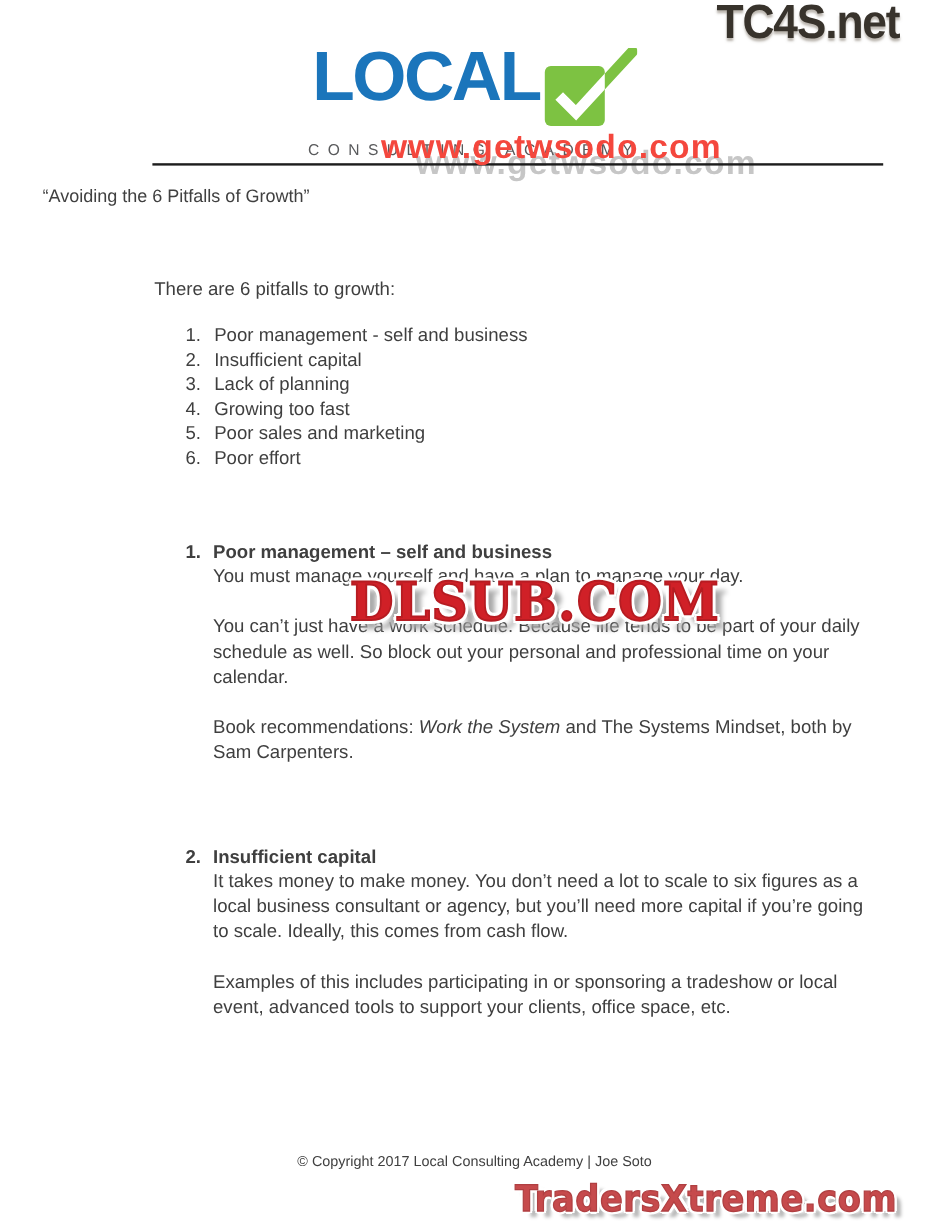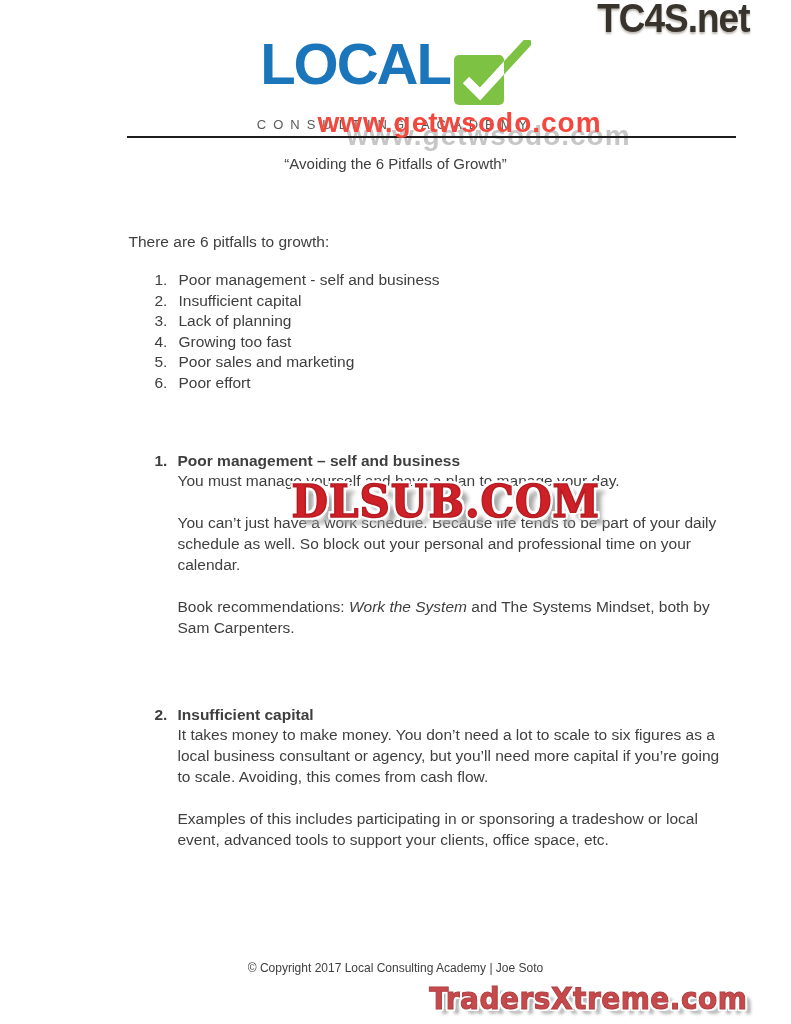--- a/index.html
+++ b/index.html
@@ -61,21 +61,21 @@
     color:#58595b; font-weight:400;
   }
   .rule {
     position:absolute; top:136px; left:91px; width:609px;
     border-top:2px solid #1d1d1d; z-index:2;
   }
 
   
   .title {
     position:absolute; top:155px; left:0; width:100%;
-    text-align:center; font-size:15px; color:#404040;
+    font-size:15px; color:#404040;
   }
   .intro { position:absolute; top:233px; left:93px; font-size:15.5px; }
   .pitfall-list { position:absolute; top:270px; left:119px; font-size:15.5px; }
   .pitfall-row { display:flex; line-height:20.5px; }
   .pitfall-row .num { width:24px; flex:none; }
 
   .section { position:absolute; left:119px; width:580px; font-size:15.5px; }
   .section-1 { top:452px; }
   .section-2 { top:706px; }
   .sec-heading { display:flex; font-weight:bold; line-height:18px; }
@@ -164,21 +164,21 @@
   </div>
 
   <div class="wm-dlsub">DLSUB.COM</div>
 
   <div class="section section-2">
     <div class="sec-heading">
       <span class="num">2.</span>
       <span>Insufficient capital</span>
     </div>
     <div class="sec-body">
-      <p class="para">It takes money to make money. You don’t need a lot to scale to six figures as a local business consultant or agency, but you’ll need more capital if you’re going to scale. Avoiding, this comes from cash flow.</p>
+      <p class="para">It takes money to make money. You don’t need a lot to scale to six figures as a local business consultant or agency, but you’ll need more capital if you’re going to scale. Ideally, this comes from cash flow.</p>
       <p class="para">Examples of this includes participating in or sponsoring a tradeshow or local event, advanced tools to support your clients, office space, etc.</p>
     </div>
   </div>
 
   <div class="footer">© Copyright 2017 Local Consulting Academy | Joe Soto</div>
 
   <div class="wm-traders">TradersXtreme.com</div>
 
 </div>
 

